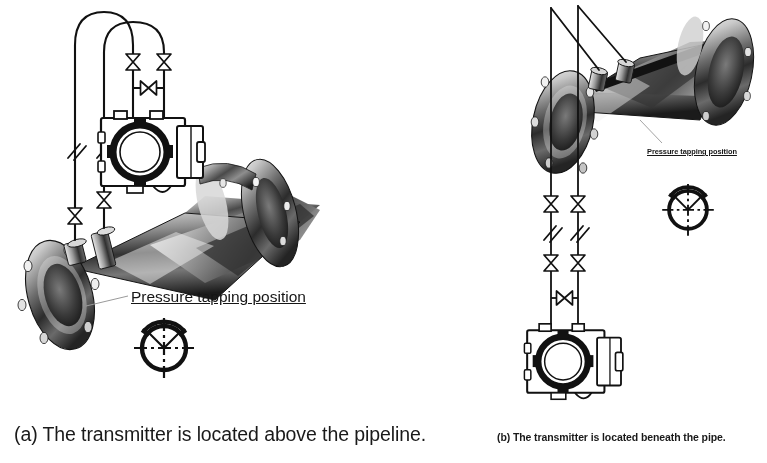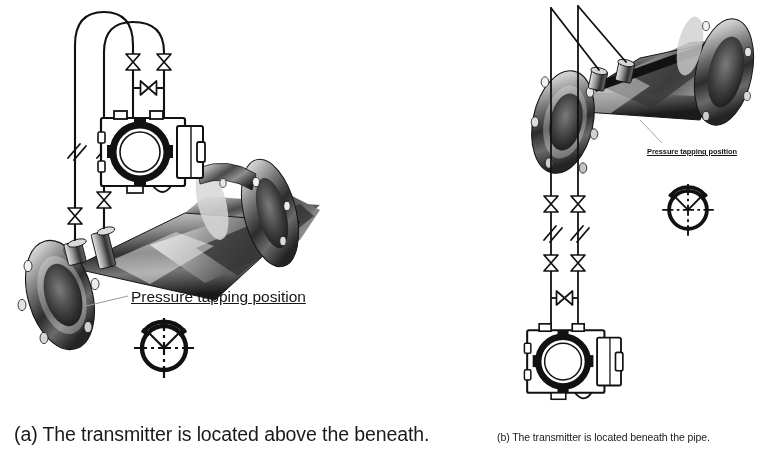--- a/index.html
+++ b/index.html
@@ -1,21 +1,21 @@
 <!DOCTYPE html>
 <html><head>
 <meta charset="utf-8">
 <style>
   html,body{margin:0;padding:0;background:#ffffff;}
   body{width:767px;height:463px;position:relative;overflow:hidden;
        font-family:"Liberation Sans",sans-serif;color:#111;}
   .fig{position:absolute;top:0;left:0;width:767px;height:463px;}
   .caption{position:absolute;white-space:nowrap;color:#1a1a1a;}
   #caption-a{left:14px;top:423px;font-size:19.5px;letter-spacing:-0.1px;}
-  #caption-b{left:497px;top:431px;font-size:10.5px;letter-spacing:-0.1px;font-weight:400;}
+  #caption-b{left:497px;top:431px;font-size:10.5px;letter-spacing:-0.1px;font-weight:700;}
   .lbl{position:absolute;white-space:nowrap;color:#161616;text-decoration:underline;}
   #label-a{left:131px;top:288px;font-size:15.5px;}
   #label-b{left:647px;top:147px;font-size:7.4px;font-weight:700;letter-spacing:-0.05px;}
   svg{display:block;}
 </style>
 </head>
 <body>
 
 <svg class="fig" viewBox="0 0 767 463">
   <defs>
@@ -250,14 +250,14 @@
 
     <use href="#dpt" x="570" y="362" transform="scale(0.92) translate(49,31)"></use>
 
     <use href="#rose" x="688" y="210" transform="scale(0.86) translate(112,34)"></use>
   </g>
 </svg>
 
 <div class="lbl" id="label-a">Pressure tapping position</div>
 <div class="lbl" id="label-b">Pressure tapping position</div>
 
-<div class="caption" id="caption-a">(a) The transmitter is located above the beneath.</div>
+<div class="caption" id="caption-a">(a) The transmitter is located above the pipeline.</div>
 <div class="caption" id="caption-b">(b) The transmitter is located beneath the pipe.</div>
 
 </body></html>

